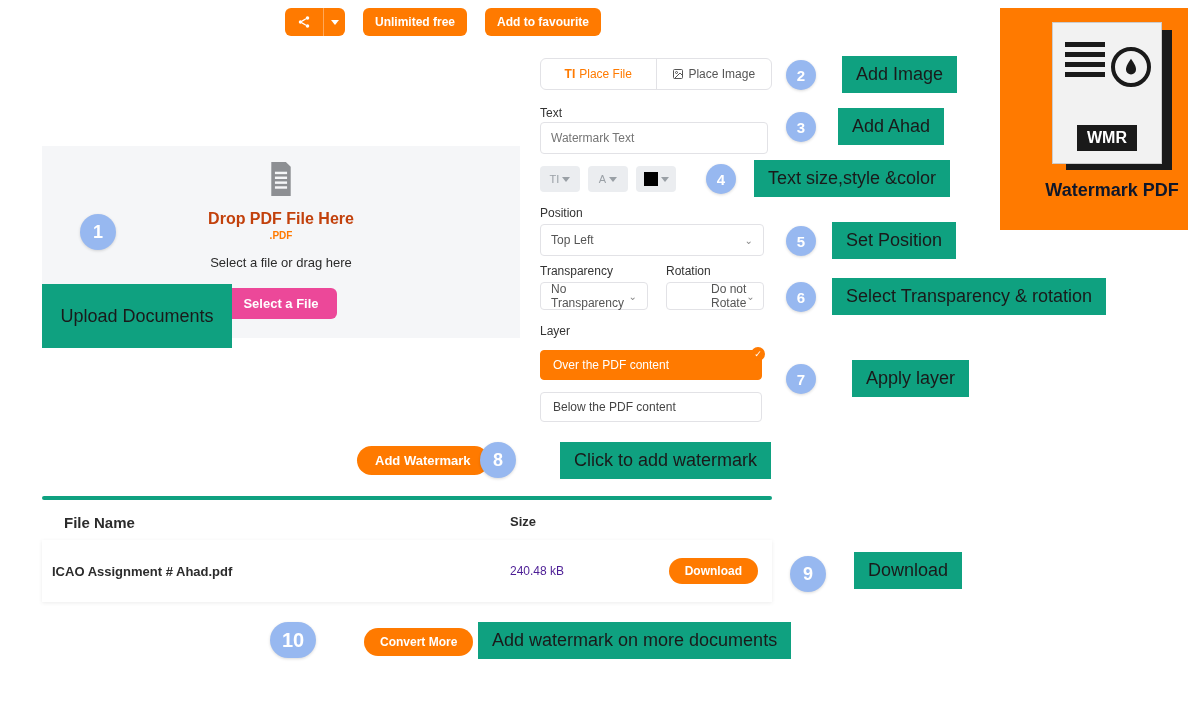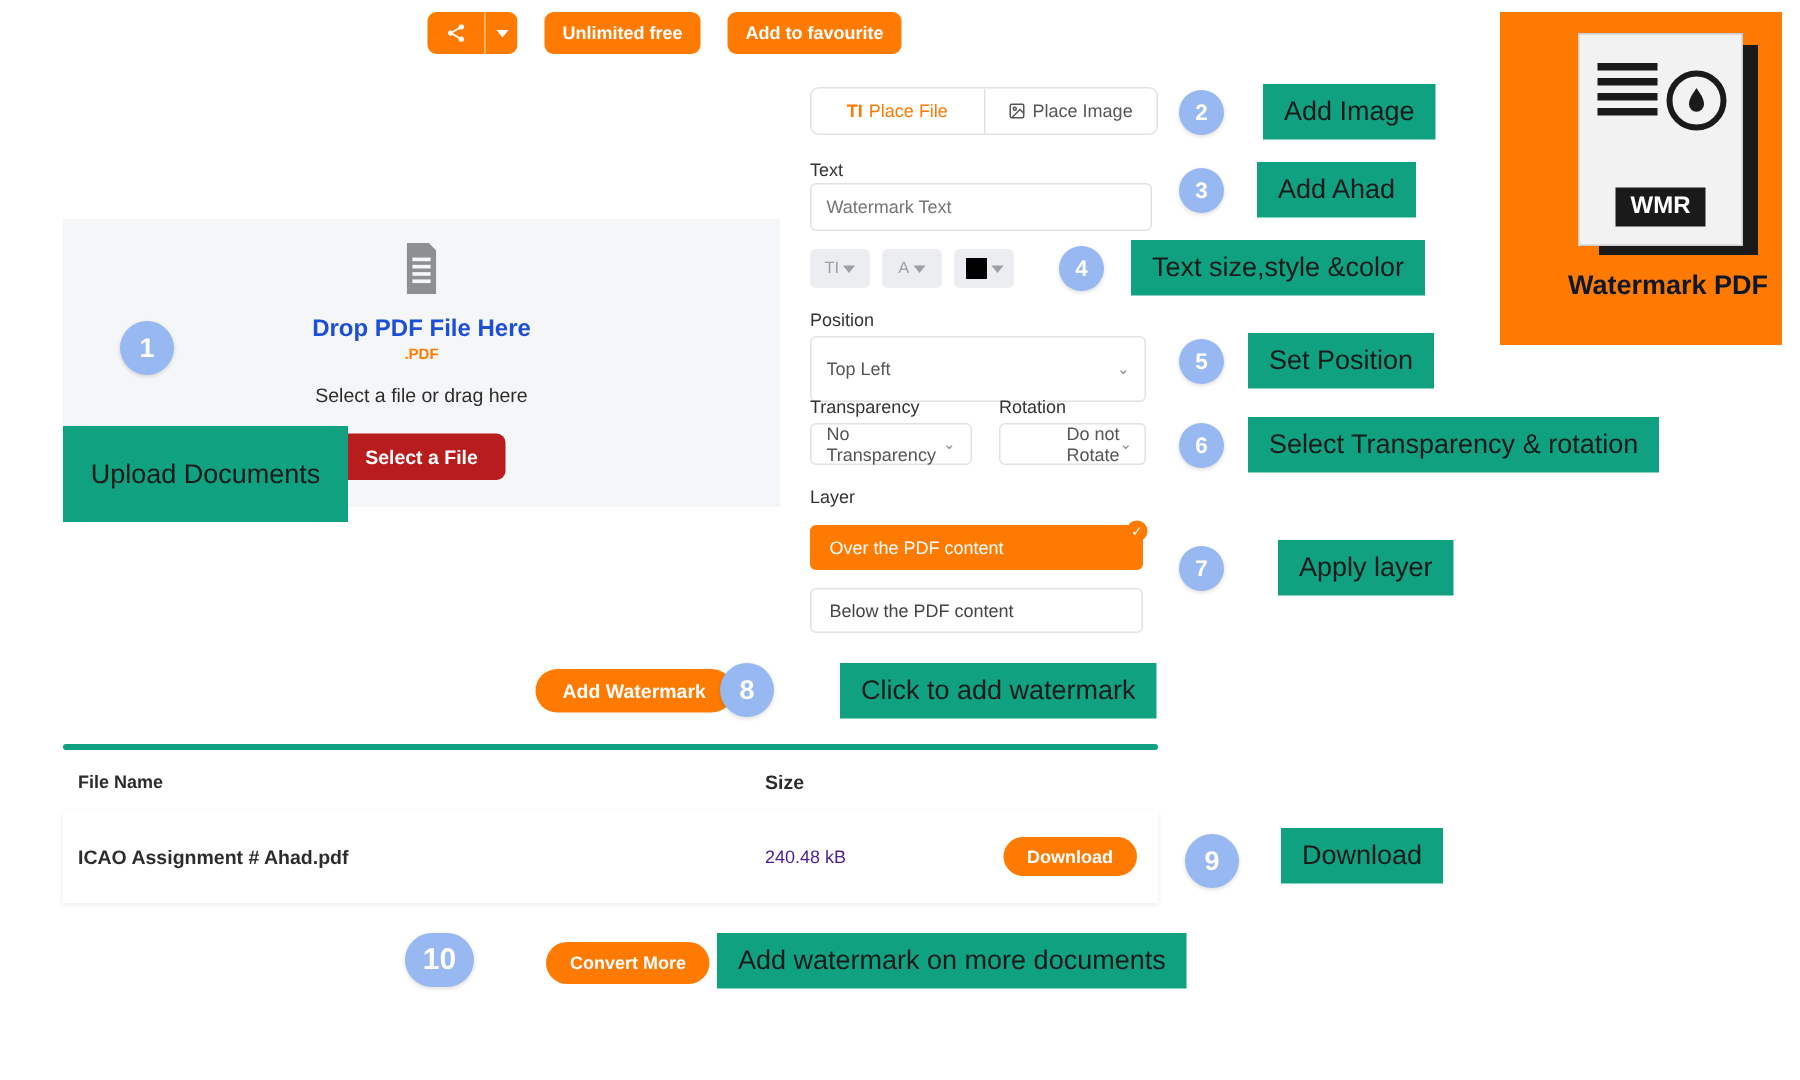--- a/index.html
+++ b/index.html
@@ -1,30 +1,30 @@
 <!DOCTYPE html>
 <html><head>
 <meta charset="utf-8">
 <style>
   * { box-sizing: border-box; margin: 0; padding: 0; }
   body { font-family: -apple-system, BlinkMacSystemFont, "Segoe UI", Arial, sans-serif; width:1200px; height:720px; position:relative; background:#fff; color:#2c2c2c; }
   .topbar { position:absolute; top:8px; left:285px; display:flex; gap:18px; }
   .btn { border:none; border-radius:6px; font-weight:600; cursor:pointer; }
   .btn-orange { background:#ff7a00; color:#fff; }
-  .btn-dark { background:#b91c1c; color:#fff; }
+  .btn-dark { background:#ec4899; color:#fff; }
   .pill-sm { height:28px; padding:4px 12px; font-size:12px; display:flex; align-items:center; justify-content:center; }
   .share-box { width:38px; height:28px; background:#ff7a00; border-radius:6px 0 0 6px; display:flex; align-items:center; justify-content:center; }
   .share-drop { width:22px; height:28px; background:#ff7a00; border-radius:0 6px 6px 0; border-left:1px solid rgba(255,255,255,0.35); display:flex; align-items:center; justify-content:center; }
   .share-wrap{display:flex;}
   .tri-down{ width:0;height:0;border-left:4px solid transparent;border-right:4px solid transparent;border-top:5px solid #fff; }
 
   
   .dropzone { position:absolute; top:146px; left:42px; width:478px; height:192px; background:#f5f6f8; display:flex; flex-direction:column; align-items:center; padding-top:16px; }
   .doc-icon { color:#8d8f93; margin-bottom:10px; }
-  .drop-title { font-weight:700; font-size:16px; color:#1d4ed8; margin-bottom:2px;}
+  .drop-title { font-weight:700; font-size:16px; color:#c2410c; margin-bottom:2px;}
   .pdf-ext { color:#ff7a00; font-size:10px; font-weight:700; margin-bottom:14px;}
   .drop-sub { font-size:13px; color:#2b2b2b; margin-bottom:18px;}
   .select-file { padding:8px 18px; font-size:13px; border-radius:6px; }
 
   
   .tabs { position:absolute; top:58px; left:540px; display:flex; border:1px solid #e2e2e6; border-radius:6px; overflow:hidden; width:232px; height:32px; }
   .tab { flex:1; display:flex; align-items:center; justify-content:center; font-size:12px; gap:4px;}
   .tab.active { color:#ff7a00; border-right:1px solid #e2e2e6;}
   .tab.inactive { color:#555; }
 
@@ -35,39 +35,39 @@
   .text-input { position:absolute; top:122px; left:540px; width:228px; height:32px; border:1px solid #e2e2e6; border-radius:4px; padding:0 10px; font-size:12px; color:#999; }
 
   
   .stylebar { position:absolute; top:166px; left:540px; display:flex; gap:8px; }
   .stylebtn { width:40px; height:26px; background:#ebedf0; border-radius:4px; display:flex; align-items:center; justify-content:center; font-size:11px; color:#9aa0a6; gap:3px;}
   .swatch { width:14px; height:14px; background:#000; }
 
   
   .pos-lbl { position:absolute; top:206px; left:540px; }
   .select { border:1px solid #e2e2e6; border-radius:4px; font-size:12px; color:#555; display:flex; align-items:center; justify-content:space-between; padding:0 10px; }
-  .pos-sel { position:absolute; top:224px; left:540px; width:224px; height:44px; }
+  .pos-sel { position:absolute; top:224px; left:540px; width:224px; height:32px; }
 
   .trans-lbl { position:absolute; top:264px; left:540px; }
   .trans-sel { position:absolute; top:282px; left:540px; width:108px; height:28px; }
   .rot-lbl { position:absolute; top:264px; left:666px; }
   .rot-sel { position:absolute; top:282px; left:666px; width:98px; height:28px;padding-left:44px; }
   .chev { font-size:10px; color:#888; }
 
   .layer-lbl { position:absolute; top:324px; left:540px; }
   .layer-opt { position:absolute; left:540px; width:222px; height:30px; display:flex; align-items:center; padding:0 12px; font-size:12px; border-radius:4px;}
   .layer-opt.sel { top:350px; background:#ff7a00; color:#fff; border:1px solid #ff7a00;}
   .layer-opt.unsel { top:392px; background:#fff; color:#444; border:1px solid #e2e2e6;}
   .check-circ{ position:absolute; right:-4px; top:-4px; width:14px; height:14px; border-radius:50%; background:#ff7a00; color:#fff; font-size:9px; display:flex; align-items:center; justify-content:center;}
 
   .add-wm { position:absolute; top:446px; left:357px; padding:7px 18px; font-size:13px; border-radius:18px; }
 
   
   .tbl-bar { position:absolute; top:496px; left:42px; width:730px; height:4px; background:#0fa180; border-radius:2px;}
-  .th-file { position:absolute; top:514px; left:52px; font-weight:700; font-size:12px; }
+  .th-file { position:absolute; top:514px; left:64px; font-weight:700; font-size:15px; }
   .th-size { position:absolute; top:514px; left:510px; font-weight:700; font-size:13px; }
   .tbl-row { position:absolute; top:540px; left:42px; width:730px; height:62px; box-shadow:0 1px 4px rgba(0,0,0,0.08); display:flex; align-items:center;}
   .td-file { position:absolute; left:10px; font-weight:700; font-size:13px;}
   .td-size { position:absolute; left:468px; font-size:12px; color:#4c1d95;}
   .dl-btn { position:absolute; right:14px; padding:6px 16px; border-radius:16px; font-size:12px;}
 
   .conv-btn { position:absolute; top:628px; left:364px; padding:7px 16px; font-size:12px; border-radius:18px; }
 
   
   .num { position:absolute; width:36px; height:36px; border-radius:50%; background:#97b8f0; color:#fff; font-weight:700; display:flex; align-items:center; justify-content:center; font-size:18px; box-shadow:0 1px 3px rgba(0,0,0,0.15);}

